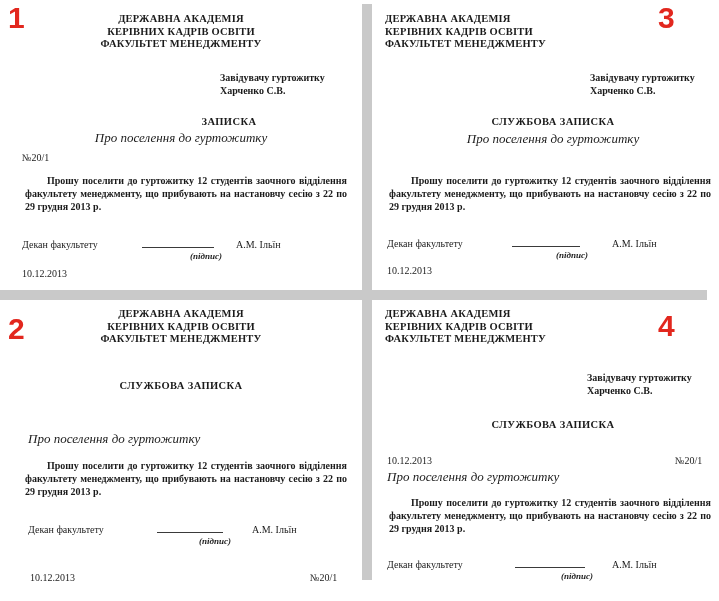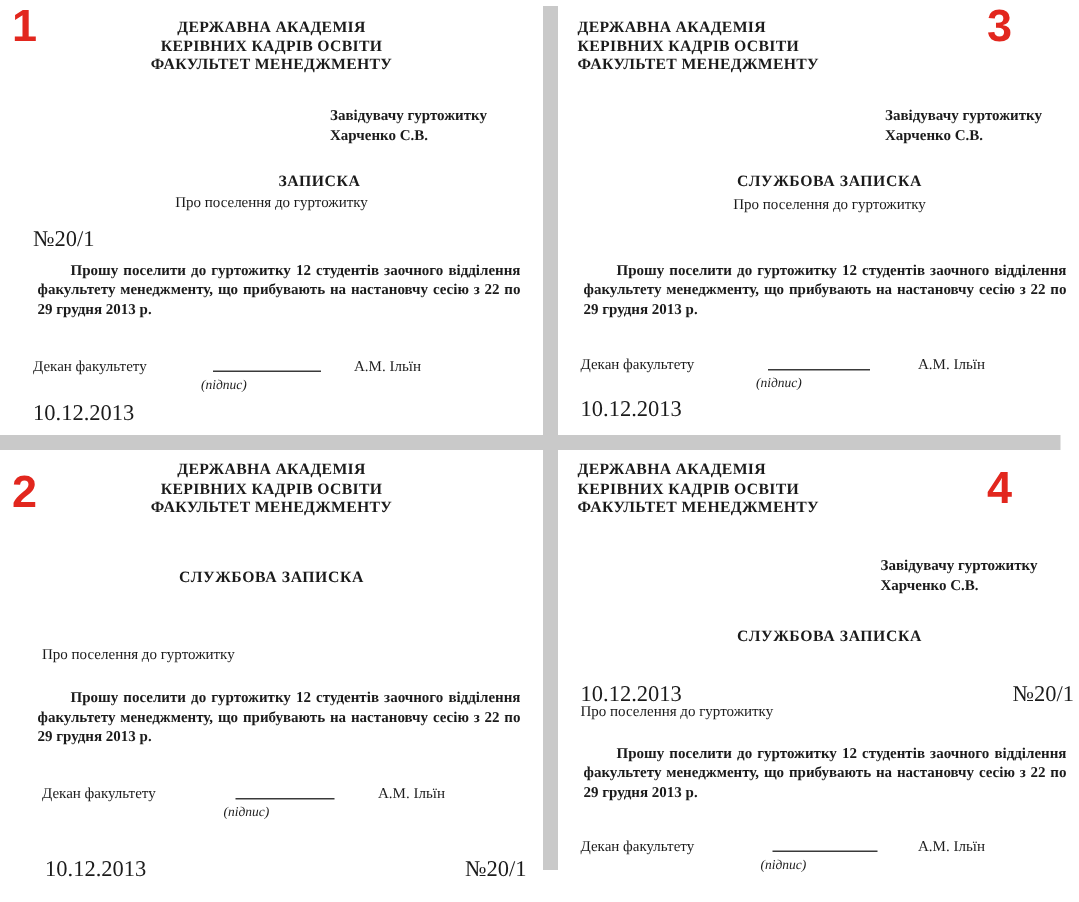--- a/index.html
+++ b/index.html
@@ -15,33 +15,33 @@
   .page > div, .page > p{position:absolute;margin:0;}
 
   .badge{
     font-family:"Liberation Sans","DejaVu Sans",sans-serif;
     font-weight:700;font-size:30px;line-height:1;color:#e2271e;
   }
   .org{font-weight:700;font-size:10.5px;line-height:12.5px;letter-spacing:.2px;}
   .org .line, .addr .line{display:block;}
   .addr{font-size:10px;line-height:13px;font-weight:bold;}
   .title{font-weight:700;font-size:10.5px;letter-spacing:.4px;text-align:center;}
-  .subject{font-size:10px;}
-  .num,.date{font-size:15px;}
+  .subject{font-style:italic;font-size:13px;}
+  .num,.date{font-size:10px;}
   .body-par{font-size:10px;line-height:12.8px;text-align:justify;text-indent:22px;font-weight:bold;}
   .sig-role,.sig-name{font-size:10px;}
   .sig-line{border-bottom:1px solid #3a3a3a;}
-  .sig-caption{font-size:9px;font-style:italic;text-align:left;}
+  .sig-caption{font-size:9px;font-style:italic;text-align:right;font-weight:bold;}
 
   
   .q1{left:0;top:0;width:362px;height:290px;}
   .q1 .badge{left:8px;top:3px;}
   .q1 .org{left:0;top:13px;width:362px;text-align:center;}
   .q1 .addr{left:220px;top:71px;}
-  .q1 .title{left:0;top:116px;width:426px;}
+  .q1 .title{left:16px;top:116px;width:426px;}
   .q1 .subject{left:0;top:130px;width:362px;text-align:center;}
   .q1 .num{left:22px;top:152px;}
   .q1 .body-par{left:25px;top:175px;width:322px;}
   .q1 .sig-role{left:22px;top:239px;}
   .q1 .sig-line{left:142px;top:236px;width:72px;height:11px;}
   .q1 .sig-caption{left:134px;top:251px;width:88px;}
   .q1 .sig-name{left:236px;top:239px;}
   .q1 .date{left:22px;top:268px;}
 
   

